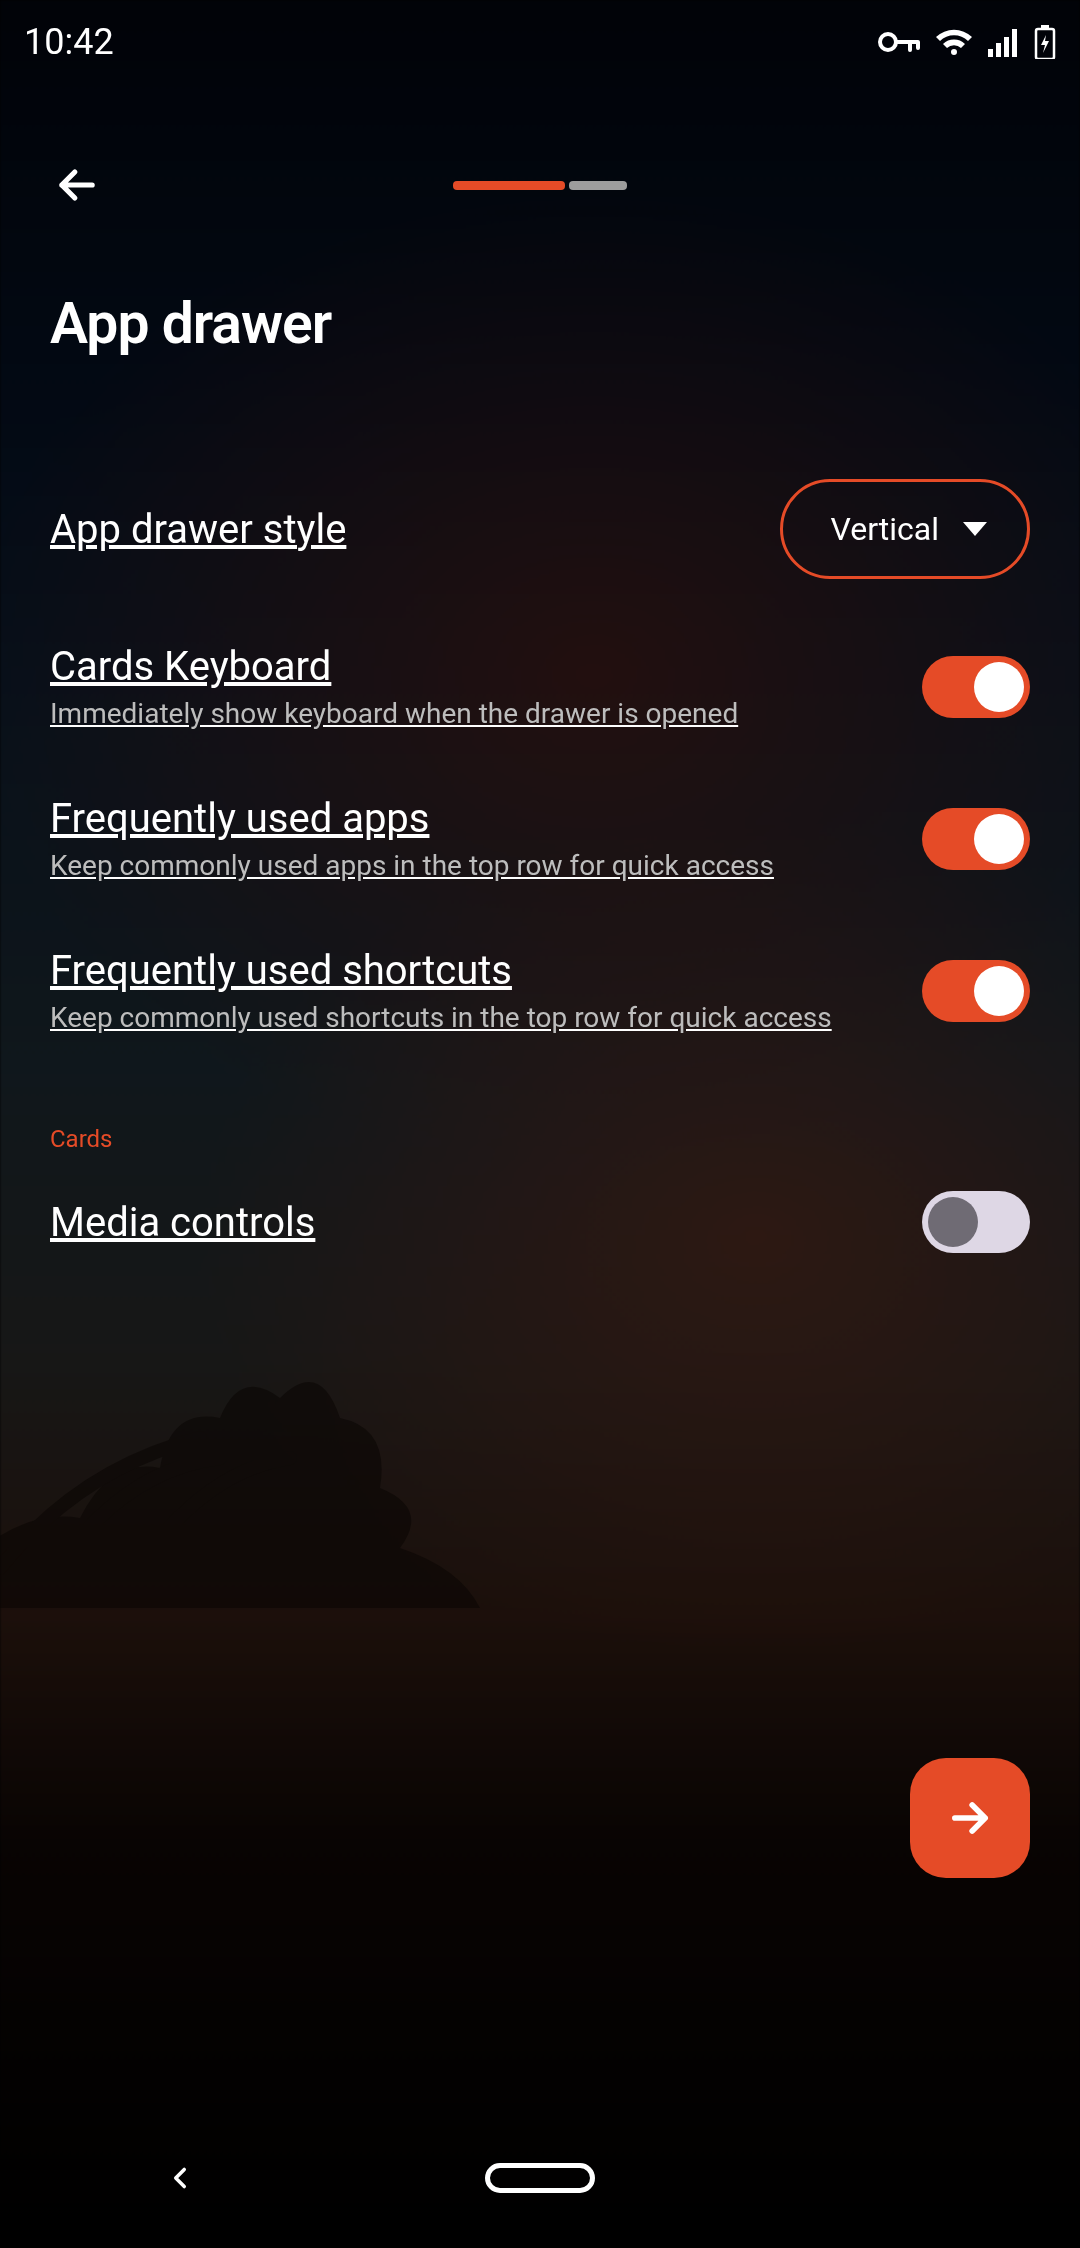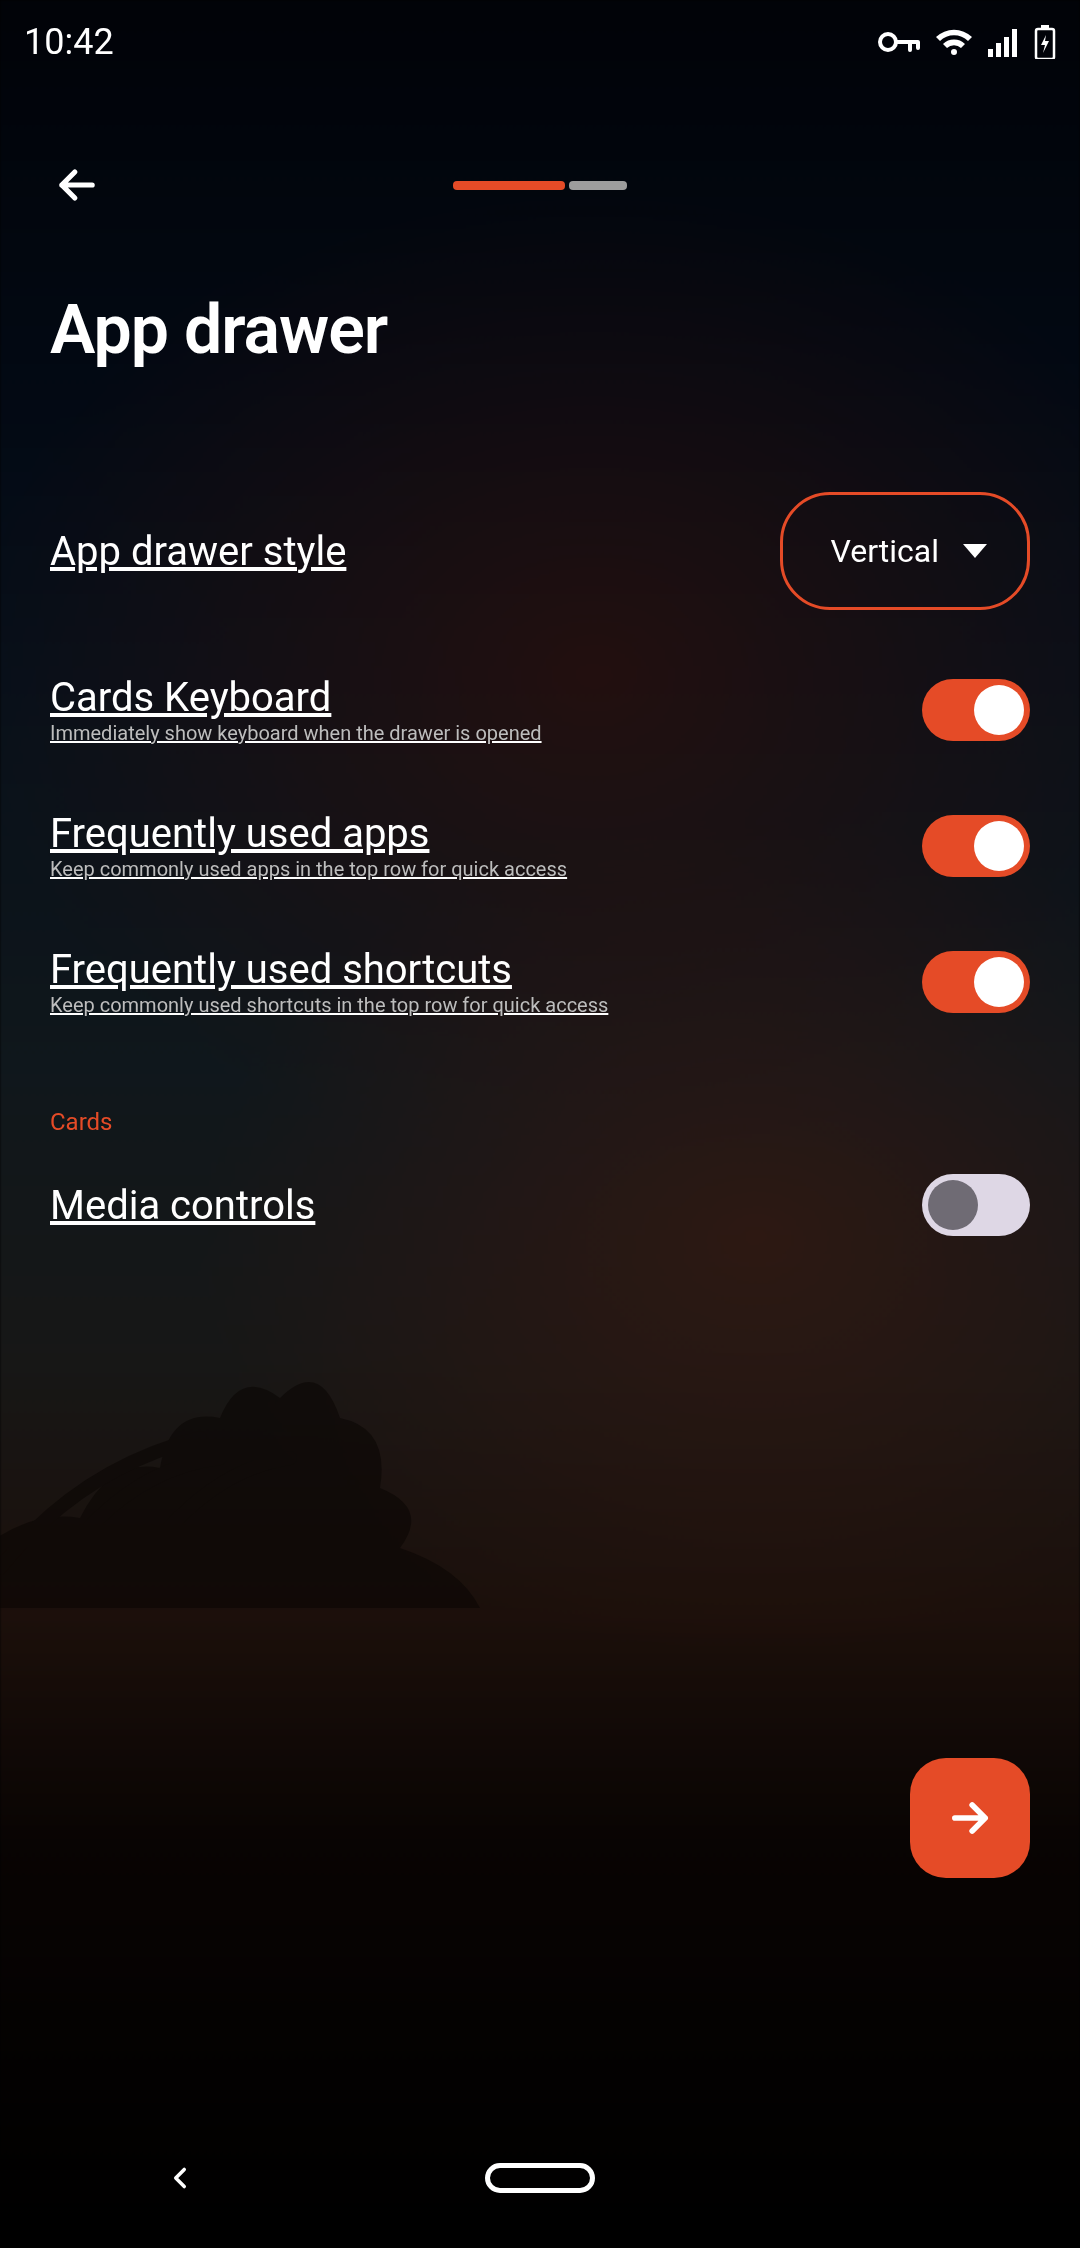--- a/index.html
+++ b/index.html
@@ -92,39 +92,39 @@
   .progress .todo{ width:58px; background:#9d9d9d; margin-left:4px; }
 
   
   .content{
     position:absolute;
     top:290px; left:50px; right:50px; bottom:0;
     z-index:5;
     color:var(--text-primary);
   }
   .page-title{
-    font-size:68px;
+    font-size:57px;
     font-weight:600;
     letter-spacing:-1px;
     margin-bottom:90px;
   }
 
   .row{
     display:flex; align-items:center; justify-content:space-between;
     padding:32px 0;
   }
   .row .text{ flex:1; padding-right:40px;text-decoration:underline; }
   .row .title{ font-size:40px; font-weight:400; color:var(--text-primary); }
-  .row .sub{ font-size:20px; color:var(--text-secondary); line-height:1.25; }
+  .row .sub{ font-size:28px; color:var(--text-secondary); margin-top:6px; line-height:1.25; }
 
   
   .dropdown{
     border:3px solid var(--accent);
     border-radius:50px;
-    height:118px;
+    height:100px;
     min-width:220px;
     padding:0 40px 0 48px;
     display:flex; align-items:center; justify-content:space-between;
     gap:24px;
     color:var(--text-primary);
     font-size:32px;
     background:transparent;
     cursor:pointer;
   }
   .dropdown .caret{

